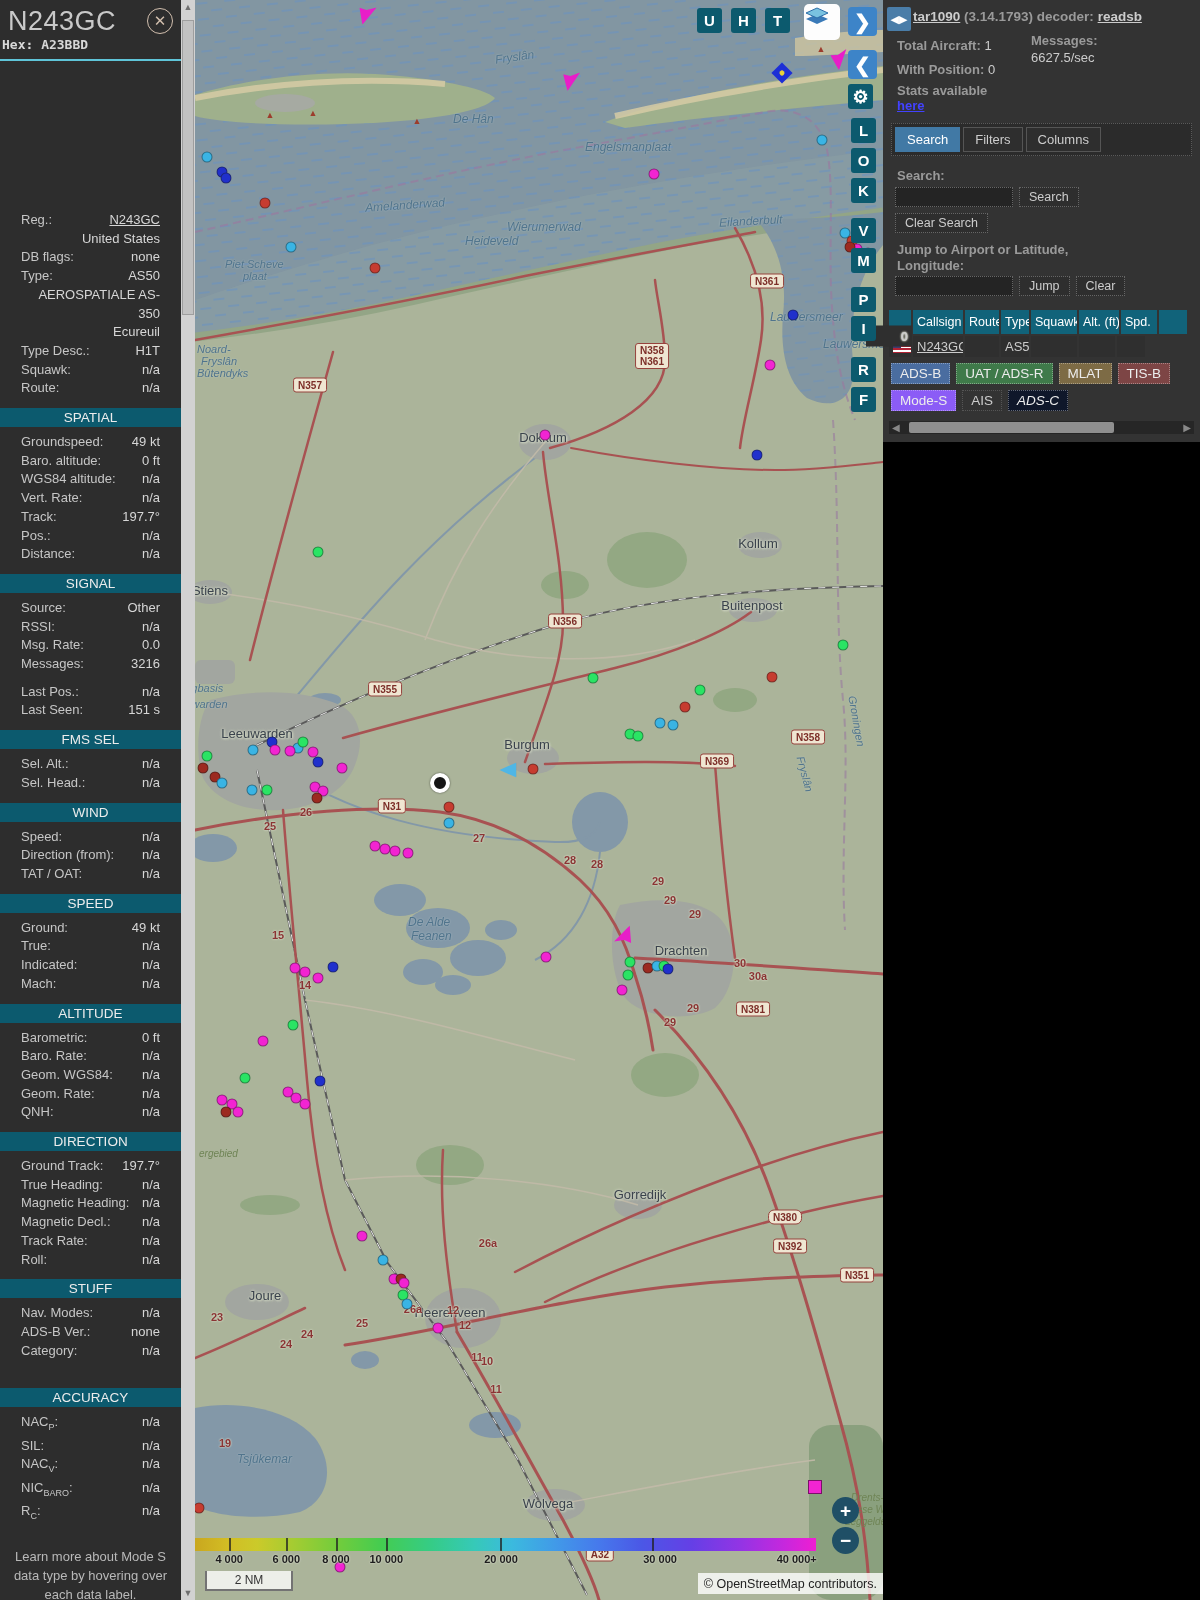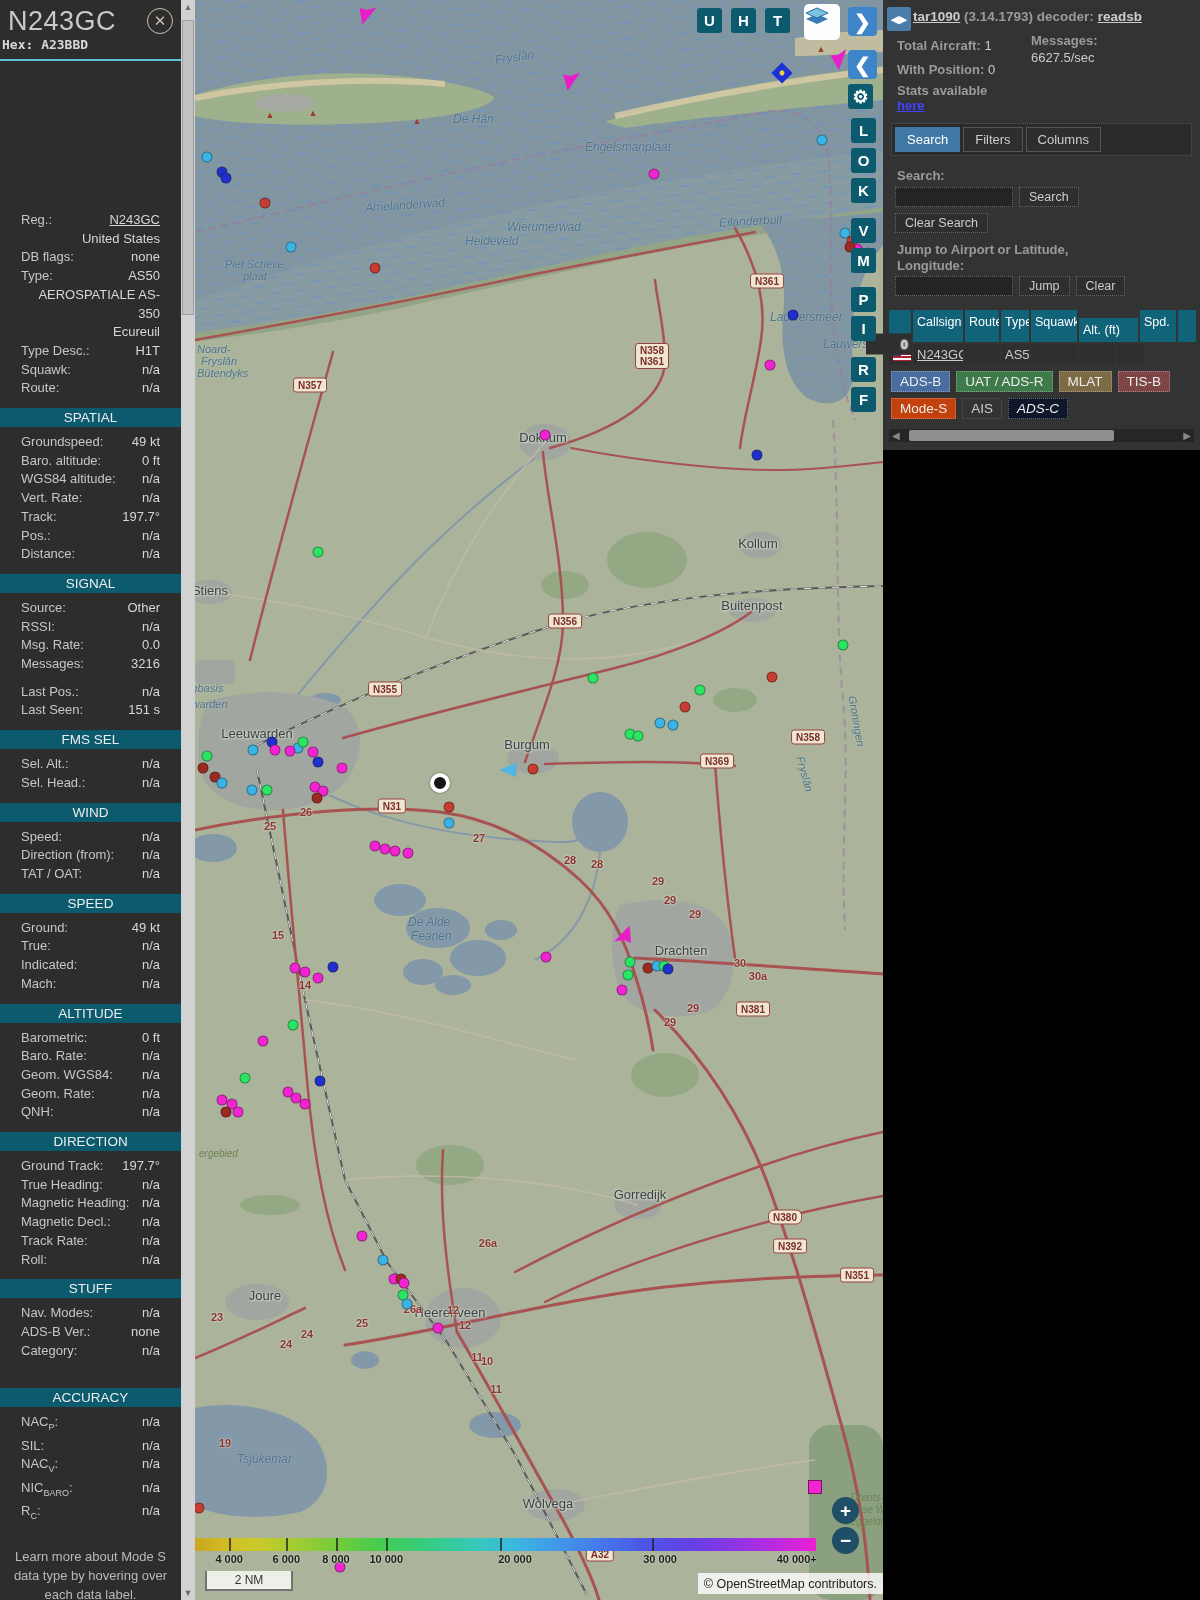--- a/index.html
+++ b/index.html
@@ -705,21 +705,21 @@
         <div class="alt-tick" style="left: 22.7%;"></div>
         <div class="alt-tick" style="left: 30.8%;"></div>
         <div class="alt-tick" style="left: 49.1%;"></div>
         <div class="alt-tick" style="left: 73.6%;"></div>
       </div>
     <div id="alt-labels">
         <div class="alt-lab" style="left: 34.155px;">4 000</div>
         <div class="alt-lab" style="left: 91.287px;">6 000</div>
         <div class="alt-lab" style="left: 140.967px;">8 000</div>
         <div class="alt-lab" style="left: 191.268px;">10 000</div>
-        <div class="alt-lab" style="left: 320px;">20 000</div>
+        <div class="alt-lab" style="left: 306px;">20 000</div>
         <div class="alt-lab" style="left: 457.056px; margin-left: 8px;">30 000</div>
         <div class="alt-lab" style="left: 601.749px;">40 000+</div>
       </div>
     <div id="scalebox">2 NM</div>
     <div id="attrib">© OpenStreetMap contributors.</div>
     <div class="zoombtn" style="top:1497px">+</div>
     <div class="zoombtn" style="top:1527px">−</div>
   </div>
 
   <div id="panel">
@@ -756,38 +756,38 @@
         <button class="pbtn">Jump</button>
         <button class="pbtn">Clear</button>
       </div>
       <div id="p-table">
           <div class="trow">
             <div class="hcell" style="width: 22px;"></div>
             <div class="hcell" style="width: 50px;">Callsign</div>
             <div class="hcell" style="width: 34px;">Route</div>
             <div class="hcell" style="width: 28px;">Type</div>
             <div class="hcell" style="width: 46px;">Squawk</div>
-            <div class="hcell" style="width: 59px; margin-top: 8px;">Alt. (ft)</div>
+            <div class="hcell" style="width: 40px;">Alt. (ft)</div>
             <div class="hcell" style="width: 36px;">Spd.</div>
             <div class="hcell" style="width: 28px;"></div>
           </div>
           <div class="trow">
             <div class="ccell" style="width: 22px;"><span class="usflag"><i></i></span></div>
             <div class="ccell cs" style="width: 50px;">N243GC</div>
             <div class="ccell" style="width: 34px;"></div>
             <div class="ccell" style="width: 28px;">AS50</div>
             <div class="ccell" style="width: 46px;"></div>
             <div class="ccell num" style="width: 46px;">0</div>
             <div class="ccell" style="width: 36px;"></div>
             <div class="ccell" style="width: 28px;"></div>
           </div>
         </div>
       <div id="p-legend">
           <div class="chiprow"><span class="chip" style="background: rgb(74, 109, 160);">ADS-B</span><span class="chip" style="background: rgb(63, 122, 74);">UAT / ADS-R</span><span class="chip" style="background: rgb(125, 107, 69);">MLAT</span><span class="chip" style="background: rgb(125, 69, 69);">TIS-B</span></div>
-          <div class="chiprow"><span class="chip" style="background: #c2410c;">Mode-S</span><span class="chip plain">AIS</span><span class="chip" style="background: #0f172a; font-style: italic;">ADS-C</span></div>
+          <div class="chiprow"><span class="chip" style="background: #8b5cf6;">Mode-S</span><span class="chip plain">AIS</span><span class="chip" style="background: #0f172a; font-style: italic;">ADS-C</span></div>
         </div>
       <div id="p-hscroll">
         <div class="arr" style="left:3px">◀</div>
         <div class="thumb"></div>
         <div class="arr" style="right:3px">▶</div>
       </div>
     </div>
   </div>
 
 </div>

